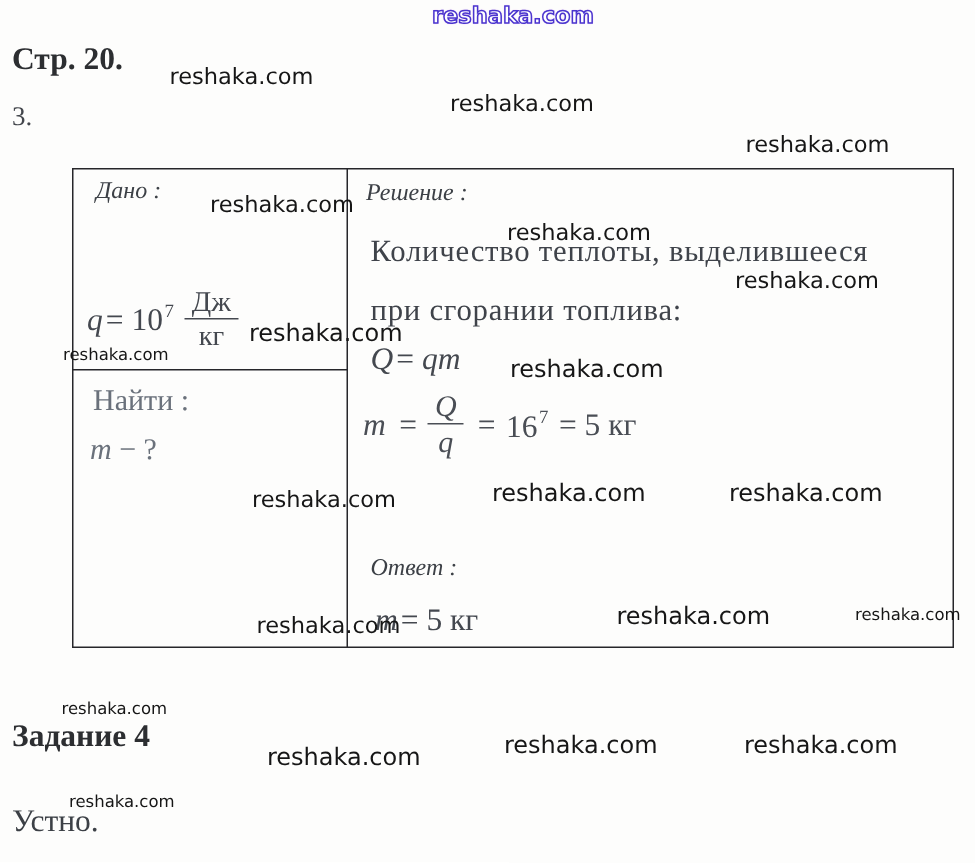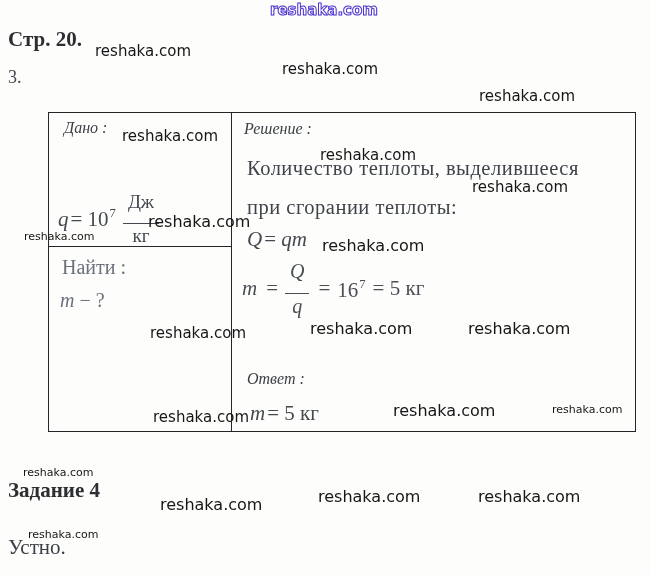--- a/index.html
+++ b/index.html
@@ -9,21 +9,21 @@
     background:#fdfdfc;
     font-family:"Liberation Serif", serif;
     overflow:hidden;
   }
   .abs{position:absolute;line-height:1;white-space:nowrap;}
 
   
   .wm{
     position:absolute;line-height:1;white-space:nowrap;
     font-family:"DejaVu Sans", sans-serif;
-    font-size:15px;color:#161616;letter-spacing:0px;
+    font-size:15px;color:#161616;letter-spacing:0px;margin-left:18px;
   }
   .wm-md{font-size:16px;}
   .wm-sm{font-size:11px;}
   .wm-outline{
     font-size:15px;font-weight:bold;
     color:#ffffff;
     -webkit-text-stroke:1px #4a35cf;
     text-shadow:0 0 1px #b84ad0;
   }
 
@@ -40,21 +40,21 @@
   sup.e{font-size:60%;vertical-align:super;position:relative;top:-1px;margin-left:1px;}
 
   
   .tbl{position:absolute;left:48px;top:112px;width:586px;height:318px;border:1.5px solid #26262a;}
   .tbl-v{position:absolute;left:231px;top:112px;height:320px;width:0;border-left:1.5px solid #26262a;}
   .tbl-h{position:absolute;left:48px;top:246px;width:184px;height:0;border-top:1.5px solid #26262a;}
 
   
   .frow{display:inline-flex;align-items:center;gap:7px;}
   .frac{display:inline-flex;flex-direction:column;align-items:center;vertical-align:middle;}
-  .frac .fn{border-bottom:1.5px solid currentColor;padding:0 5px 12px;}
+  .frac .fn{border-bottom:1.5px solid currentColor;padding:0 5px 1px;}
   .frac .fd{padding-top:2px;}
 </style>
 </head>
 <body>
 
 <div class="canvas">
 
   <div class="tbl"></div>
   <div class="tbl-v"></div>
   <div class="tbl-h"></div>
@@ -69,21 +69,21 @@
       <span class="fn">Дж</span>
       <span class="fd">кг</span>
     </span>
   </div>
 
   <div class="abs lbl-gray" style="left:62px;top:257px">Найти :</div>
   <div class="abs graytext" style="left:60px;top:290px"><i>m</i> <span>− ?</span></div>
 
   <div class="abs lbl" style="left:244px;top:121px">Решение :</div>
   <div class="abs bodytext" style="left:247px;top:158px">Количество теплоты, выделившееся</div>
-  <div class="abs bodytext" style="left:247px;top:197px">при сгорании теплоты:</div>
+  <div class="abs bodytext" style="left:247px;top:197px">при сгорании топлива:</div>
 
   <div class="abs mathline" style="left:247px;top:229px"><i>Q</i><span>=</span> <i>qm</i></div>
 
   <div class="abs mathline frow" style="left:242px;top:261px;color:#4a4e55">
     <i>m</i>
     <span>=</span>
     <span class="frac" style="font-size:20px">
       <i class="fn">Q</i>
       <i class="fd">q</i>
     </span>

